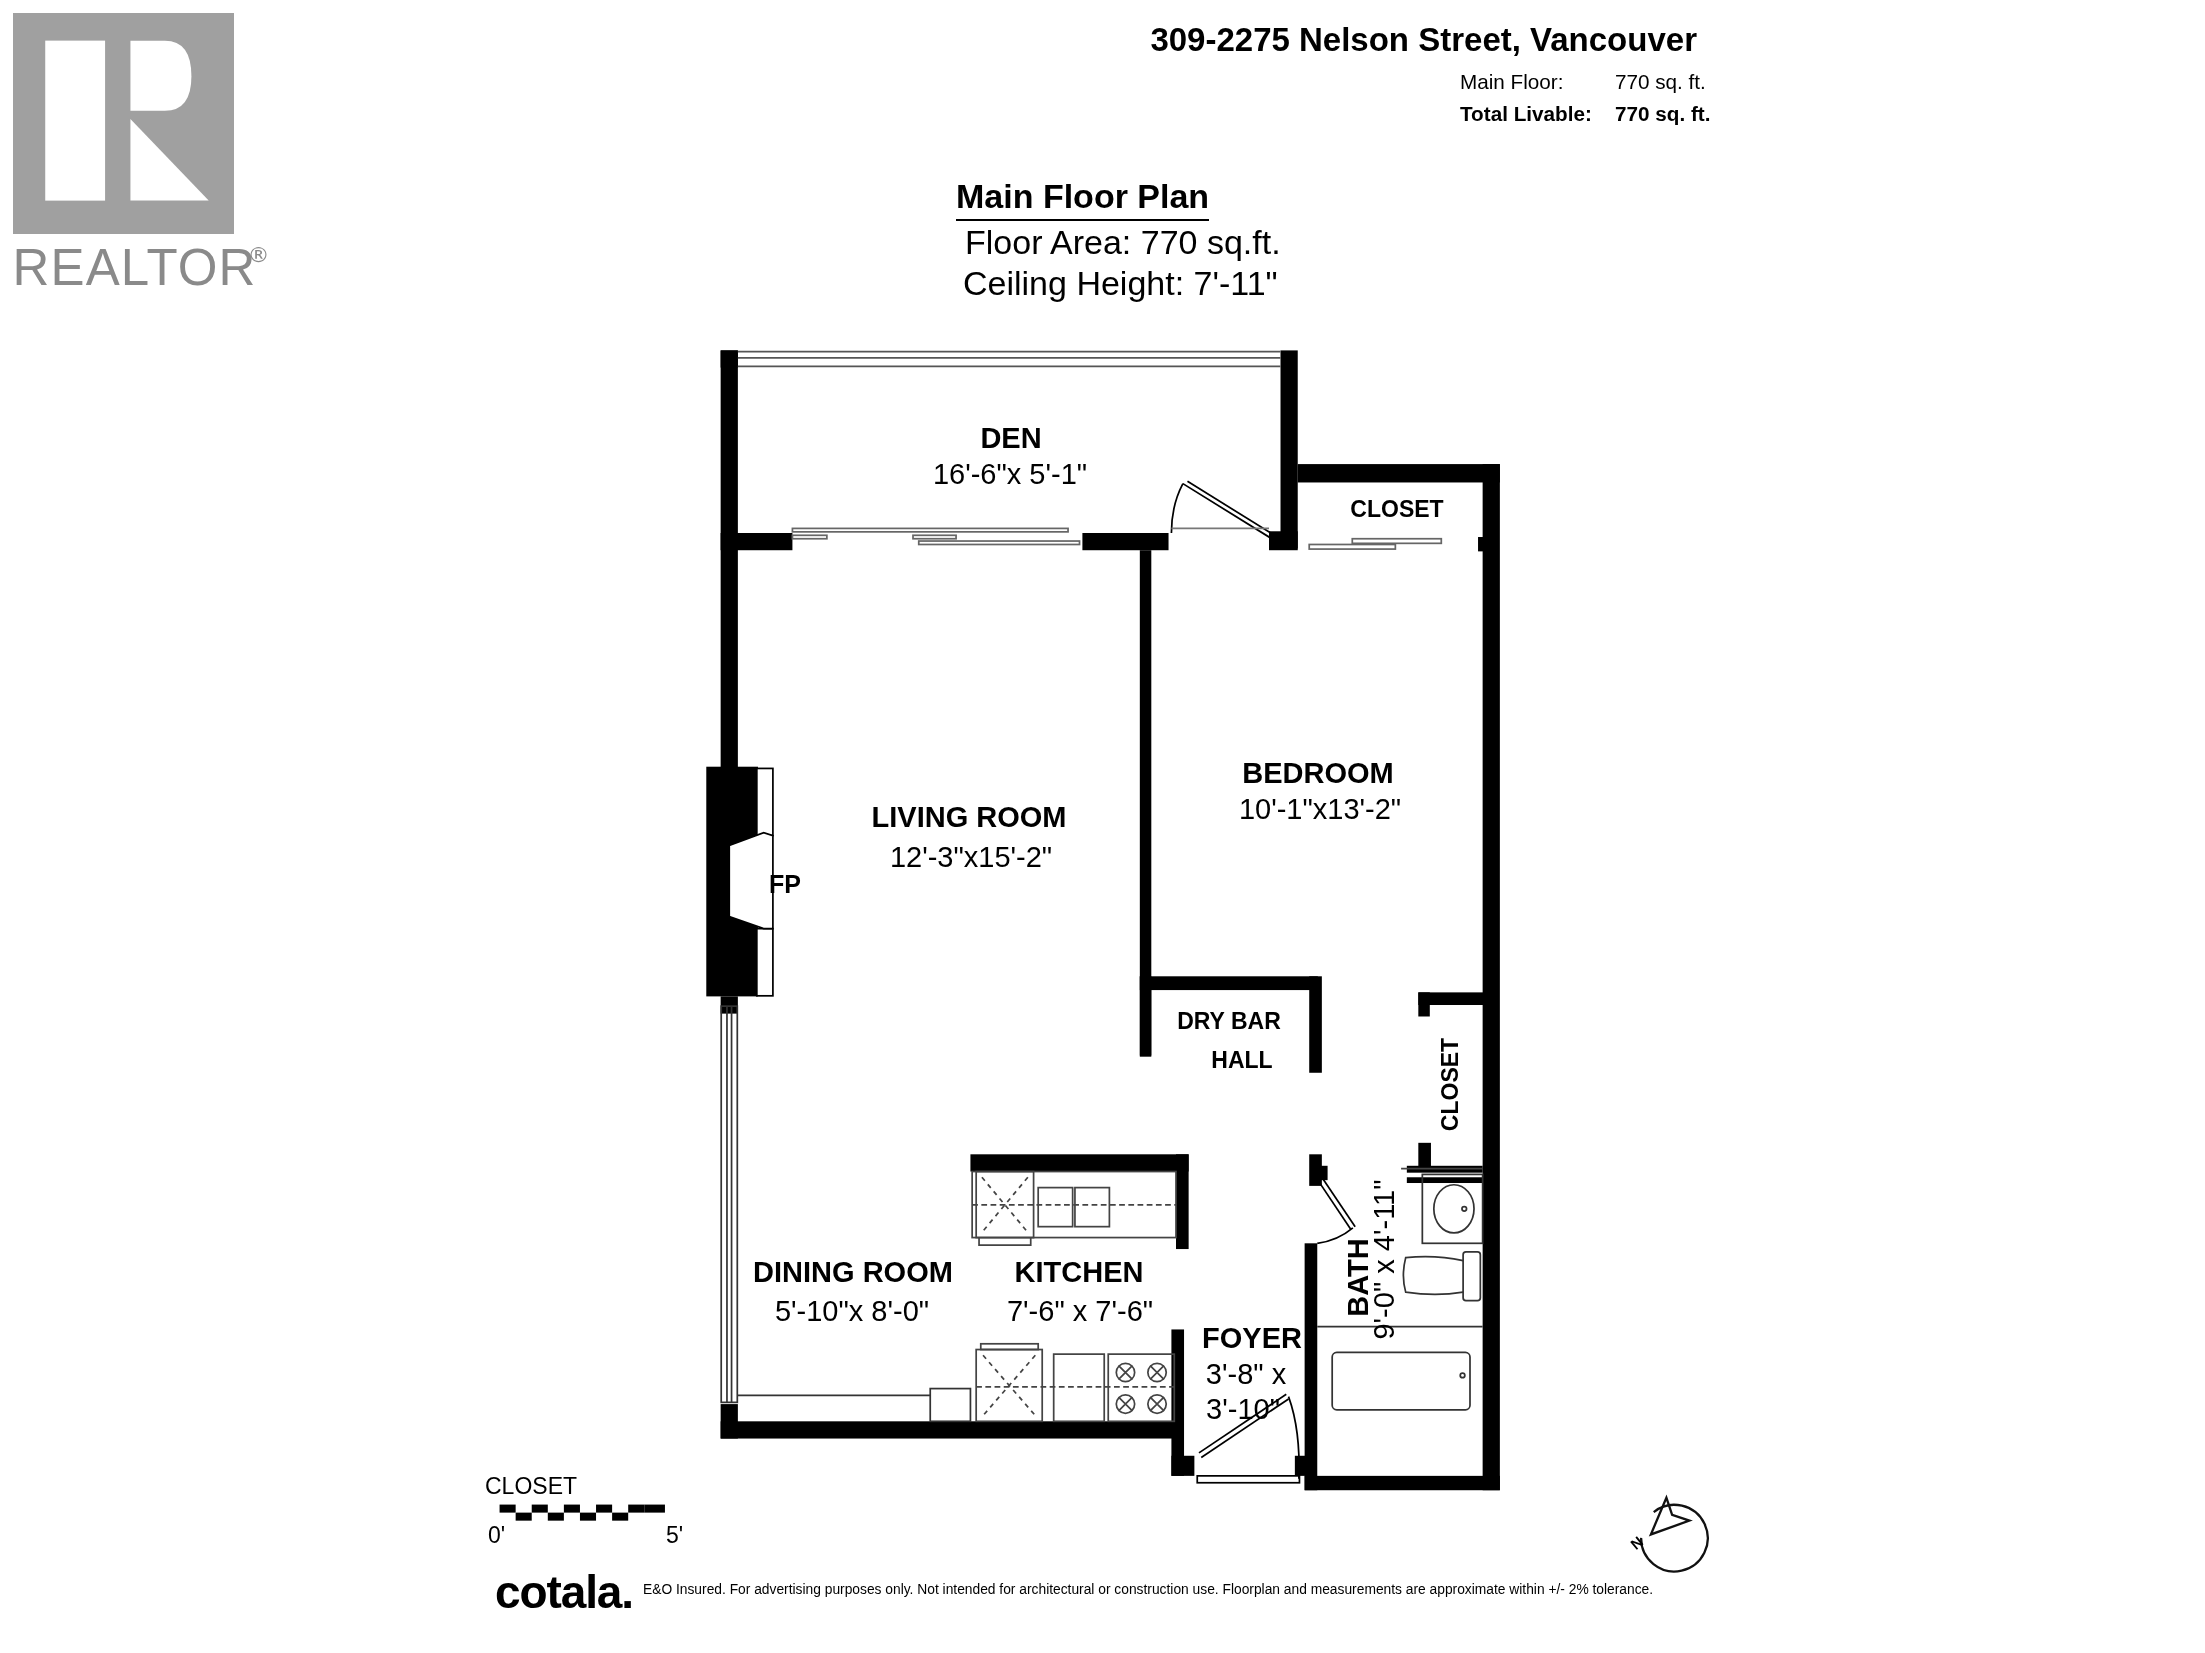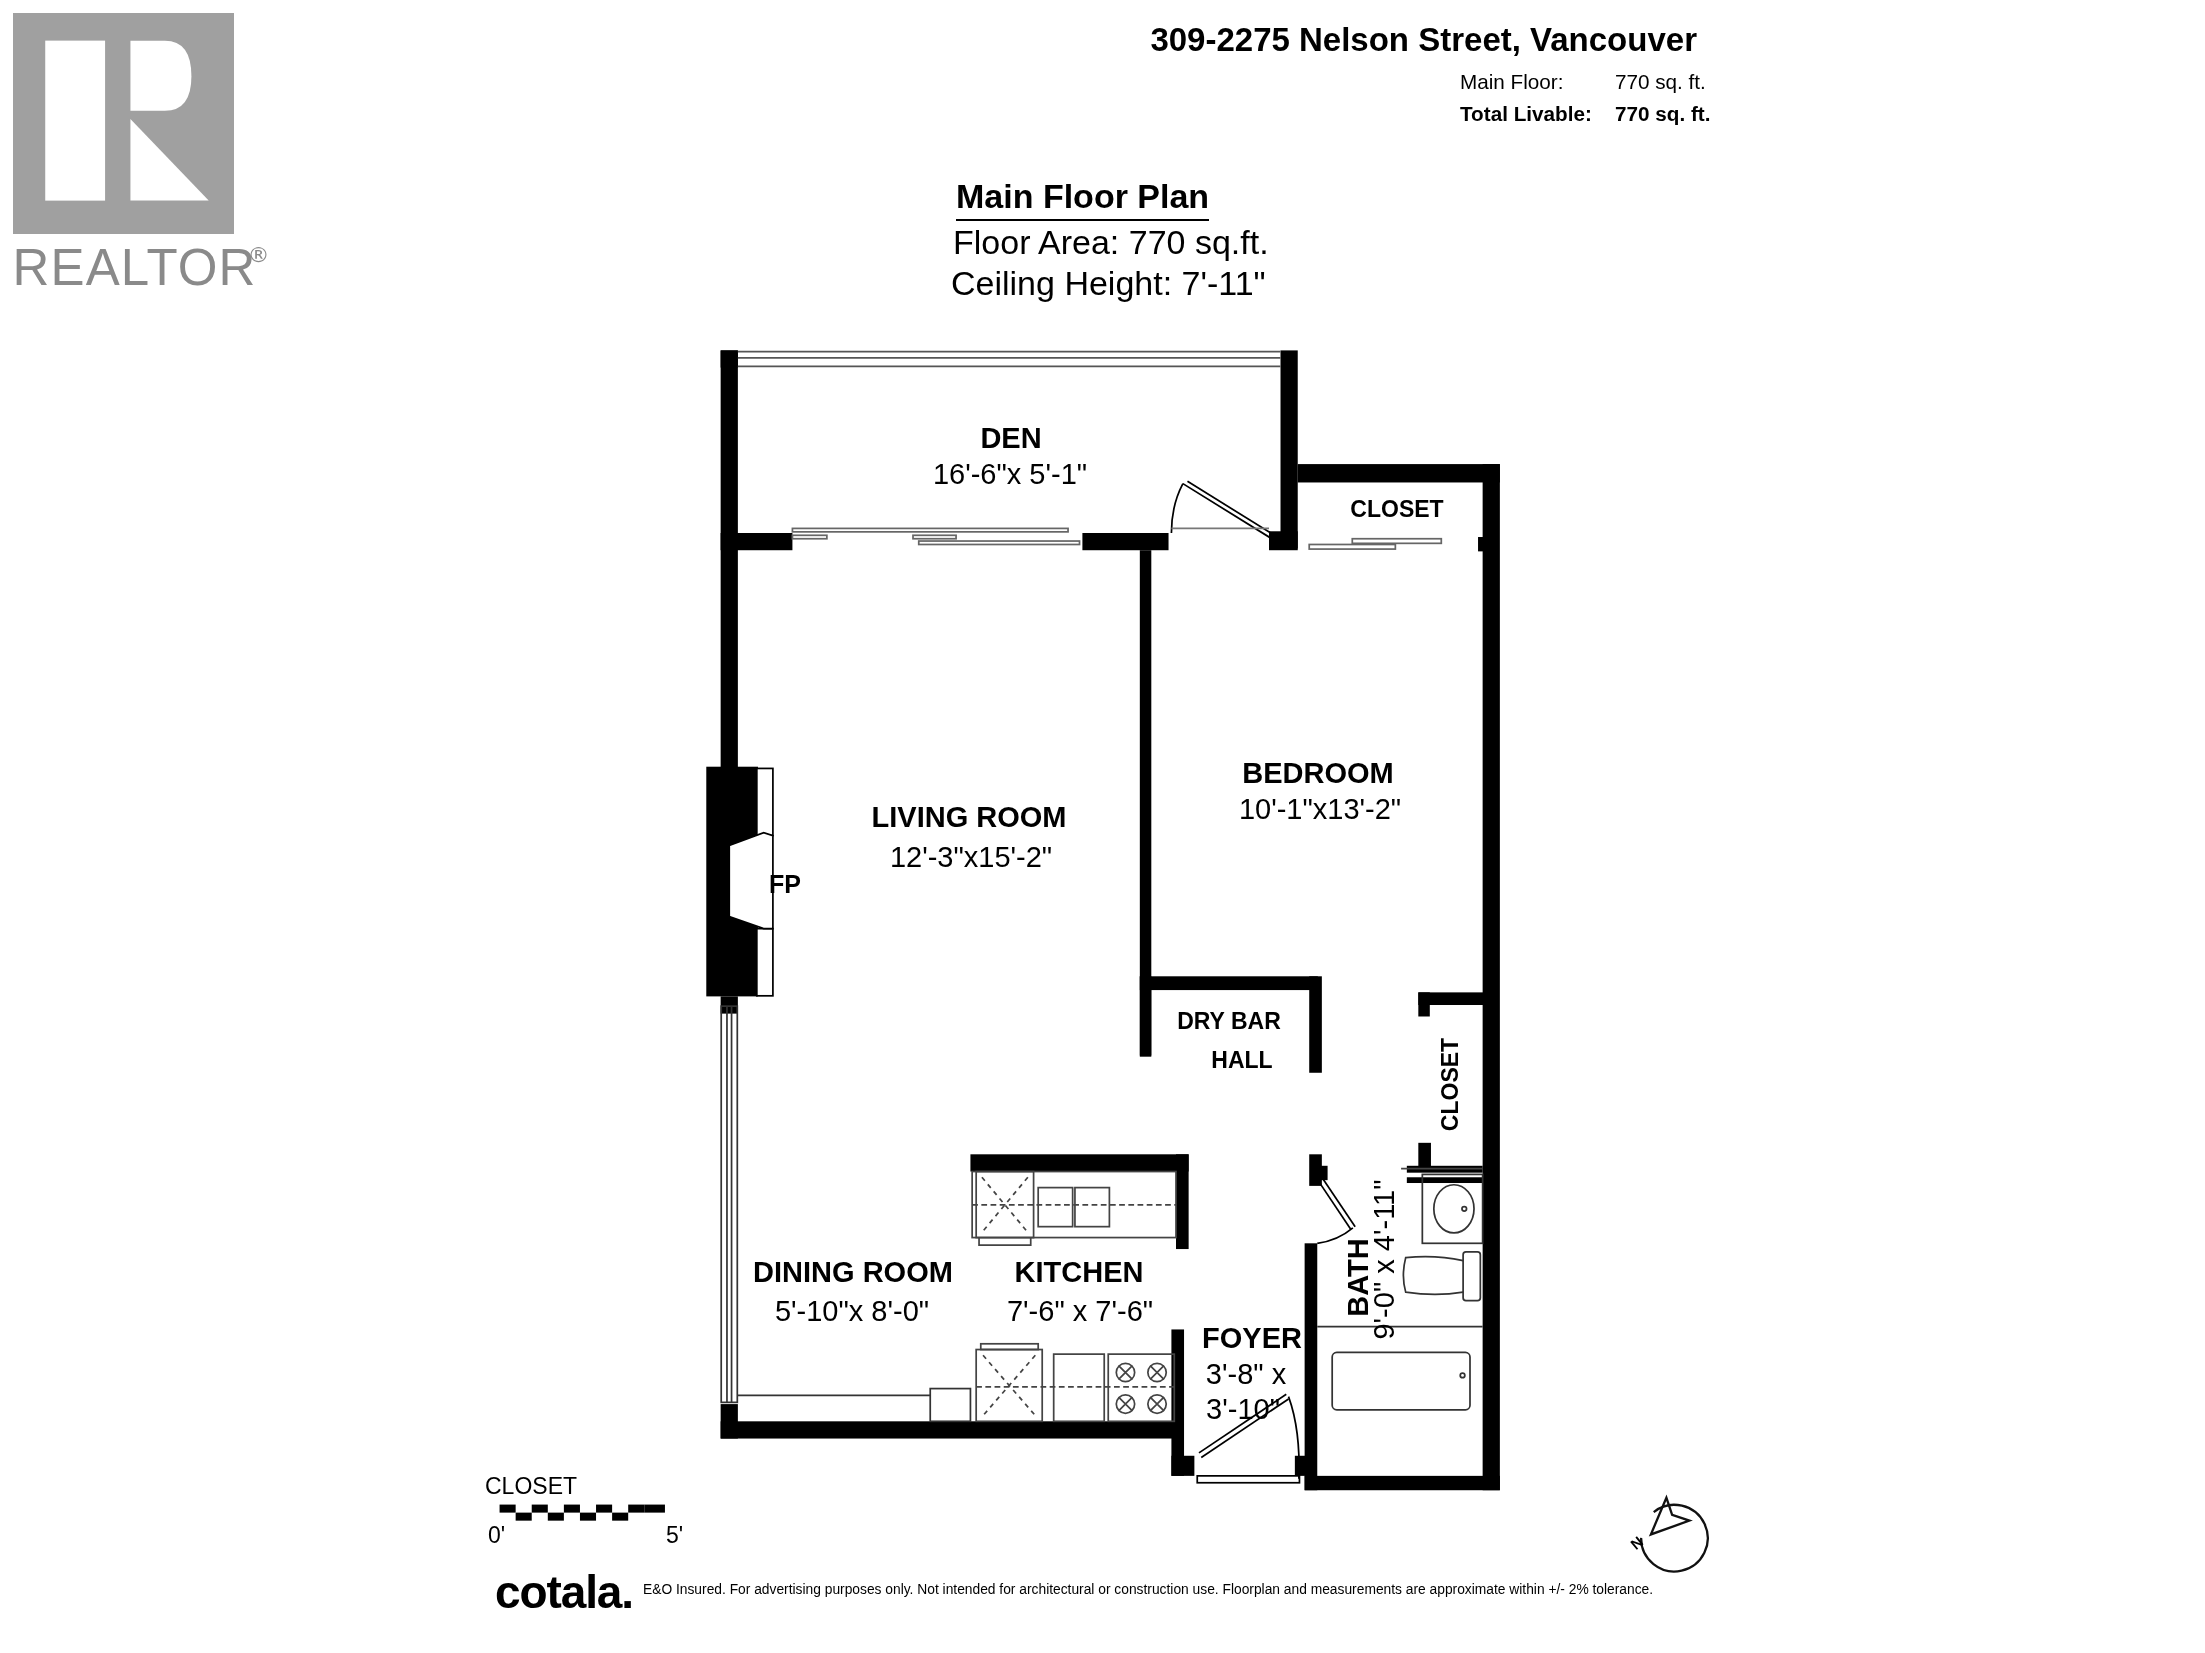--- a/index.html
+++ b/index.html
@@ -6,21 +6,21 @@
   body { width:2205px; height:1654px; position:relative; overflow:hidden; font-family:"DejaVu Sans", sans-serif; color:#000; }
   .abs { position:absolute; }
   #logo { left:12.6px; top:12.6px; width:211px; height:230px; }
   #logo .box { position:absolute; left:0; top:0; width:221px; height:221px; background:#a0a0a0; }
   #logo .wordmark { position:absolute; left:0; top:229px; font-family:"Liberation Sans", sans-serif; font-size:51px; letter-spacing:1.1px; color:#8a8a8a; line-height:1; }
   #logo .reg { position:absolute; left:235px; top:229px; font-size:22px; color:#8a8a8a; }
   #address { right:508px; top:20.7px; font-family:"Liberation Sans", sans-serif; font-weight:bold; font-size:33px; white-space:nowrap; text-align:right; }
   .area-row { position:absolute; font-family:"Liberation Sans", sans-serif; font-size:20.7px; white-space:nowrap; }
   .area-row .lbl { display:inline-block; width:155px; }
   #plan-title { left:956px; top:177px; font-family:"Liberation Sans", sans-serif; font-weight:bold; font-size:34px; border-bottom:2.9px solid #000; padding-bottom:3px; white-space:nowrap; }
-  .subtitle { position:absolute; font-family:"Liberation Sans", sans-serif; font-size:34px; white-space:nowrap; }
+  .subtitle { position:absolute; font-family:"Liberation Sans", sans-serif; font-size:34px; white-space:nowrap;margin-left:12px; }
   #plan { left:0; top:0; }
   .rlabel { position:absolute; font-family:"Liberation Sans", sans-serif; font-weight:bold; font-size:29px; white-space:nowrap; transform:translateX(-50%); }
   .rdim { position:absolute; font-family:"Liberation Sans", sans-serif; font-size:29px; white-space:nowrap; transform:translateX(-50%); }
   .small-label { font-size:23px; }
   #scale-label { left:485px; top:1473px; font-family:"Liberation Sans", sans-serif; font-size:23px; }
   #scale-zero { left:488px; top:1522px; font-family:"Liberation Sans", sans-serif; font-size:23px; }
   #scale-five { left:666px; top:1522px; font-family:"Liberation Sans", sans-serif; font-size:23px; }
   #brand { left:495px; top:1565px; font-family:"Liberation Sans", sans-serif; font-weight:bold; font-size:46px; letter-spacing:-1.1px; }
   #disclaimer { left:643px; top:1582px; font-family:"Liberation Sans", sans-serif; font-size:13.8px; white-space:nowrap; }
 </style>

